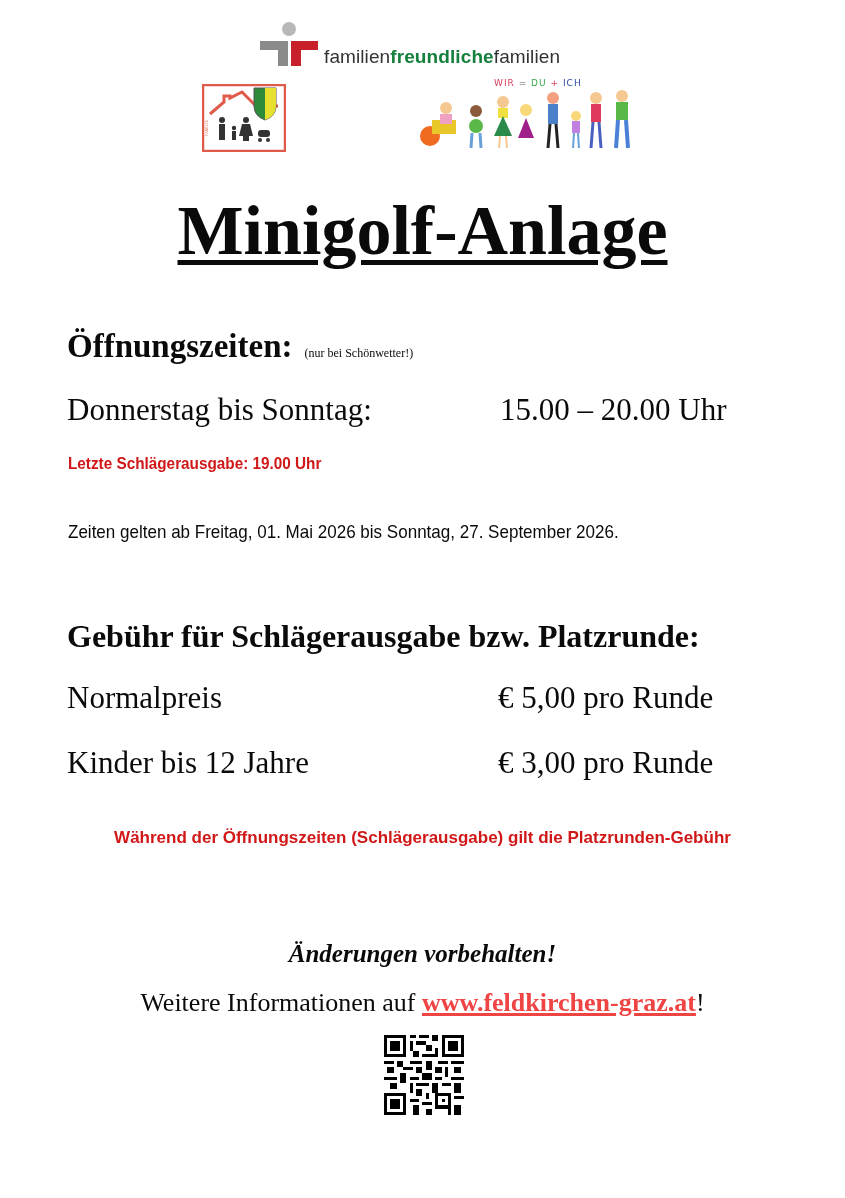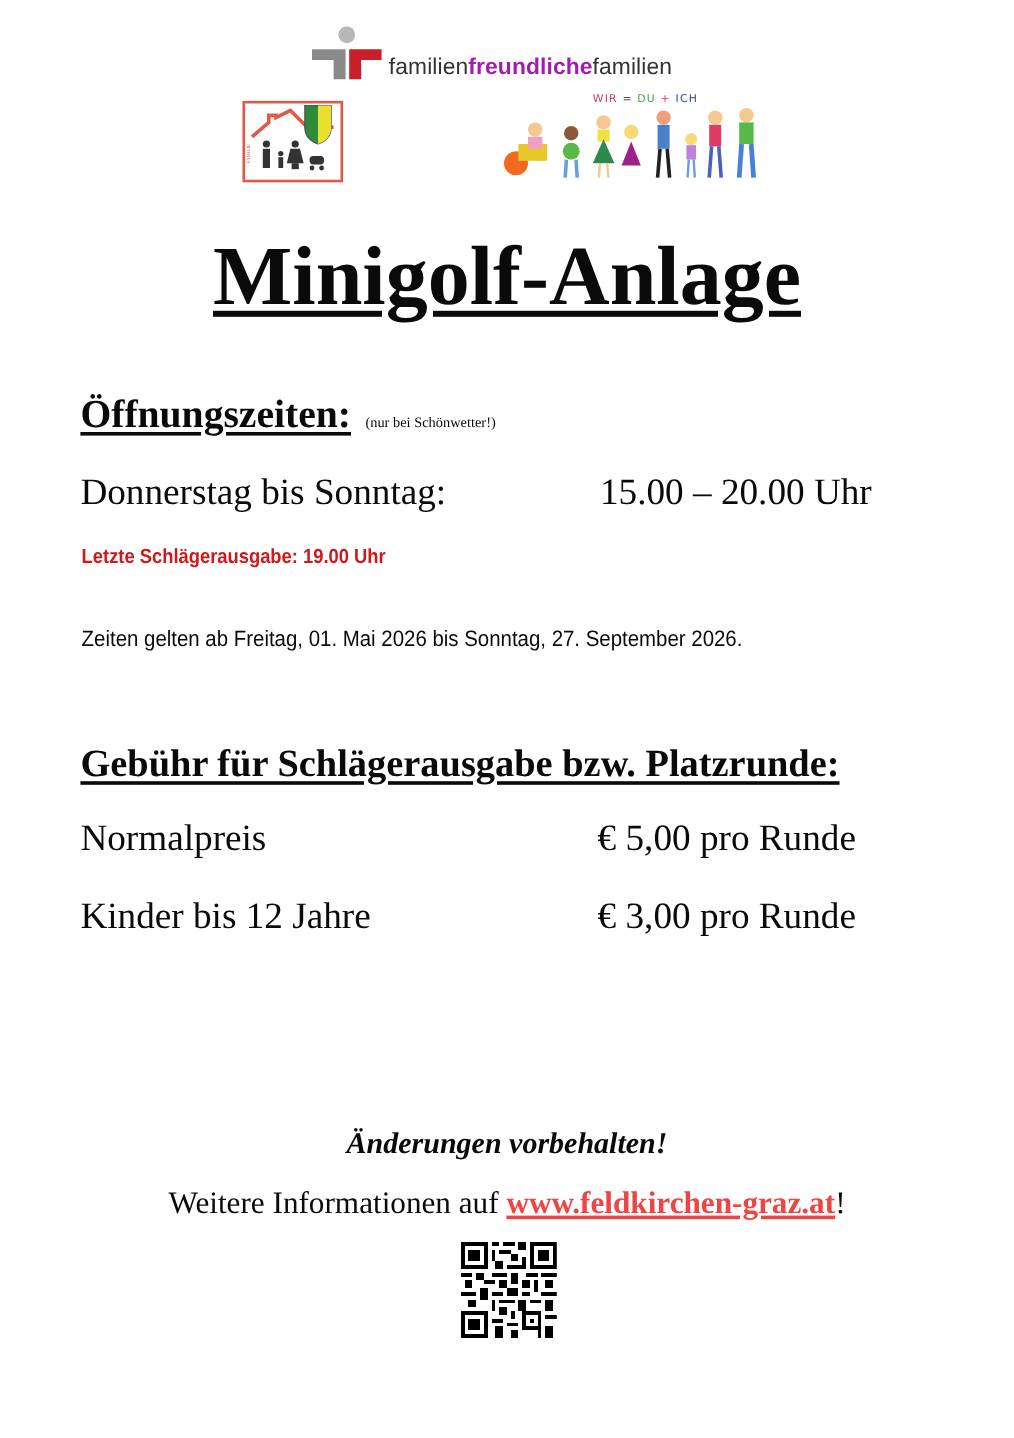--- a/index.html
+++ b/index.html
@@ -3,30 +3,30 @@
   <meta charset="utf-8">
   <style>
     html, body { margin: 0; padding: 0; background: #ffffff; }
     body { width: 845px; height: 1198px; position: relative; overflow: hidden; font-family: "Liberation Serif", serif; color: #0a0a0a; }
     .abs { position: absolute; }
 
     
     .fg-logo { left: 258px; top: 20px; width: 340px; height: 50px; }
     .fg-mark { position: absolute; left: 0; top: 0; width: 62px; height: 48px; }
     .fg-text { position: absolute; left: 66px; top: 26px; font-family: "Liberation Sans", sans-serif; font-size: 19px; color: #333; letter-spacing: 0.1px; white-space: nowrap; }
-    .fg-text b { font-weight: bold; color: #a21caf; }
+    .fg-text b { font-weight: bold; color: #15803d; }
 
     .crest-logo { left: 202px; top: 84px; width: 84px; height: 68px; }
     .kids-logo { left: 416px; top: 78px; width: 225px; height: 75px; }
     .kids-slogan { position: absolute; left: 78px; top: 0; font-family: "DejaVu Sans", sans-serif; font-size: 9px; font-weight: normal; letter-spacing: 1px; white-space: nowrap; }
 
     .title { left: 0; width: 845px; top: 190px; text-align: center; }
     .title span { font-family: "Liberation Serif", serif; font-weight: bold; font-size: 70px; line-height: 82px; text-decoration: underline; text-decoration-thickness: 5px; text-underline-offset: 6px; }
 
-    .h2 { font-family: "Liberation Serif", serif; font-weight: bold; font-size: 33px; text-decoration: underline; text-decoration-thickness: 3px; text-underline-offset: 4px; white-space: nowrap; }
+    .h2 { font-family: "Liberation Serif", serif; font-weight: bold; font-size: 33px; text-decoration-thickness: 3px; text-underline-offset: 4px; white-space: nowrap; }
     .note { font-size: 12px; font-weight: normal; text-decoration: none; }
 
     .row { font-family: "Liberation Serif", serif; font-size: 31px; white-space: nowrap; }
     .red { color: #d01818; font-family: "Liberation Sans", sans-serif; font-weight: bold; font-size: 17px; white-space: nowrap; transform: scaleX(0.9); transform-origin: left; }
     .small { font-family: "Liberation Sans", sans-serif; font-size: 18.5px; white-space: nowrap; transform: scaleX(0.92); transform-origin: left; }
     .red-center { left: 0; width: 845px; text-align: center; color: #d01818; font-family: "Liberation Sans", sans-serif; font-weight: bold; font-size: 17px; line-height: 27px; }
 
     .italic { left: 0; width: 845px; text-align: center; font-style: italic; font-weight: bold; font-size: 25px; }
     .info { left: 0; width: 845px; text-align: center; font-size: 26px; white-space: nowrap; }
     .info a { color: #ef4444; font-weight: bold; text-decoration: underline; text-decoration-thickness: 3px; margin-top: 33px; }
@@ -132,20 +132,21 @@
   <span class="h2" style="font-size:32px;">Gebühr für Schlägerausgabe bzw. Platzrunde:</span>
 </div>
 
 <div class="abs row" style="left:67px; top:680px;">Normalpreis</div>
 <div class="abs row" style="left:498px; top:680px;">€ 5,00 pro Runde</div>
 
 <div class="abs row" style="left:67px; top:745px;">Kinder bis 12 Jahre</div>
 <div class="abs row" style="left:498px; top:745px;">€ 3,00 pro Runde</div>
 
 <div class="abs red-center" style="top:824px;">
+  <div>Während der Öffnungszeiten (Schlägerausgabe) gilt die Platzrunden-Gebühr</div>
 </div>
 
 <div class="abs italic" style="top:940px;">Änderungen vorbehalten!</div>
 
 <div class="abs info" style="top:988px;">
   <span>Weitere Informationen auf </span><a>www.feldkirchen-graz.at</a><span>!</span>
 </div>
 
 <div class="abs qr">
   <svg width="80" height="80" viewBox="0 0 25 25" shape-rendering="crispEdges">

